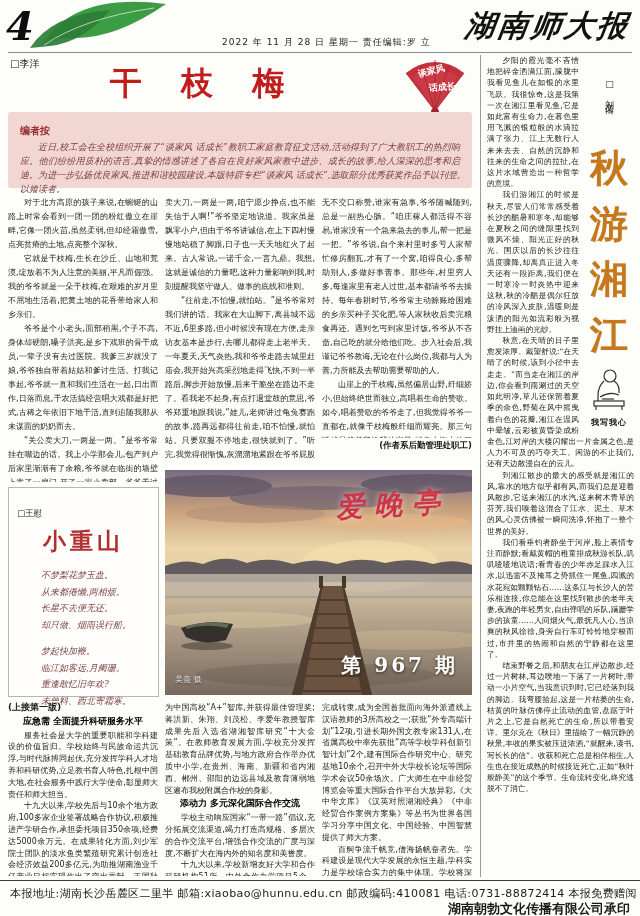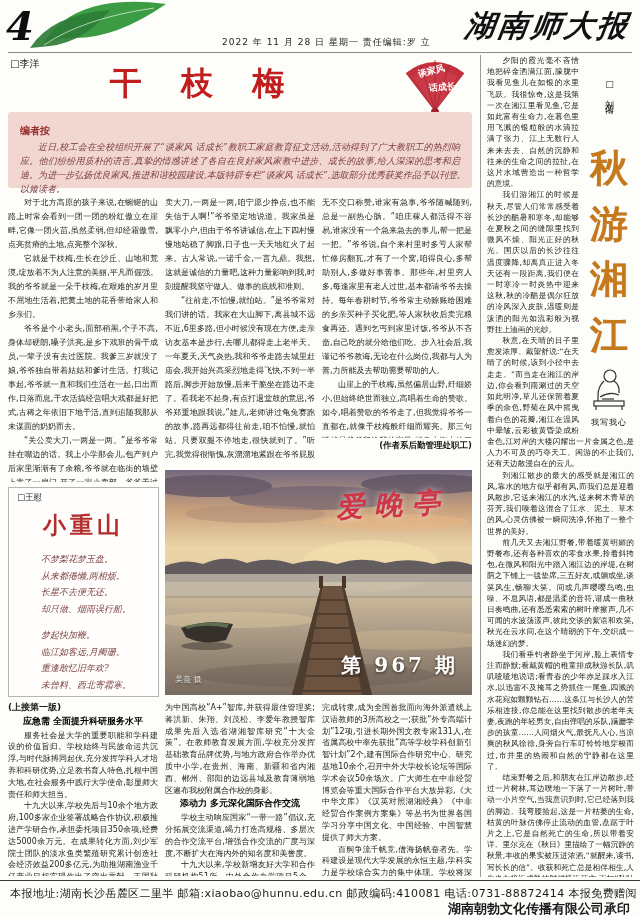--- a/index.html
+++ b/index.html
@@ -35,21 +35,21 @@
   .coltext p { text-indent:2em; }
   .coltext p.noindent { text-indent:0; }
   .col1 { left:8px;   top:196px; width:150px; height:286px; }
   .col2 { left:165px; top:196px; width:150px; height:262px; }
   .col3 { left:322px; top:196px; width:150px; height:242px; }
   .byline-main { position:absolute; left:322px; top:440px; width:150px; text-align:right;
                  font-weight:bold; font-size:8.5px; }
 
   
   .poem-box { position:absolute; left:8px; top:487px; width:151px; height:210px;
-              border:1px solid #b5b5b5; background:#fffefd; padding:4px 8px; }
+              border:1px solid #b5b5b5; background:#fffefd; padding:20px 8px; }
   .poem-author { font-size:8.5px; color:#222; }
   .poem-title { text-align:center; font:900 23px "DejaVu Serif",serif; color:#b22e2e; letter-spacing:4px; margin:6px 0 10px; }
   .poem-line { font:italic 9px/16.5px "DejaVu Serif",serif; color:#7c4343; padding-left:24px; }
   .poem-gap { height:10px; }
 
   
   .photo { position:absolute; left:165px; top:470px; width:307px; height:225px; overflow:hidden; background:#b9a88e; }
   .photo svg { display:block; }
   .photo-title { position:absolute; right:22px; top:16px; font:italic 900 28px "DejaVu Serif",serif;
                  color:#cf3547; letter-spacing:10px; transform:rotate(-3deg);
@@ -71,21 +71,21 @@
   
   .v-divider { position:absolute; left:480px; top:55px; height:822px; border-left:1px solid #9a9a9a; }
   .right-col { position:absolute; left:487px; top:55px; width:147px; height:822px; overflow:hidden;
                font-size:7.7px; line-height:11.2px; text-align:justify; color:#1b1b1b; }
   .right-col p { text-indent:2em; }
   .right-float { float:right; width:50px; margin:0 0 6px 5px; text-align:center; }
   .right-author { writing-mode:vertical-rl; margin:2px auto 22px; font-size:9px; letter-spacing:3px; color:#222; height:66px; }
   .title-char { font:900 38px "DejaVu Serif",serif; color:#c6791c; line-height:1.2; margin-bottom:10px;
                 text-shadow:0 0 1px rgba(150,90,20,.4); }
   .sketch-wrap { margin-top:8px; }
-  .sketch-caption { font-weight:normal; font-size:8px; color:#111; margin-top:2px; letter-spacing:1px; }
+  .sketch-caption { font-weight:bold; font-size:8px; color:#111; margin-top:2px; letter-spacing:1px; }
 
   
   .footer-rule { position:absolute; left:0; right:0; top:880px; border-top:1.5px solid #3a3a3a; }
   .footer-info { position:absolute; left:10px; top:886px; font-size:11px; color:#1a1a1a; letter-spacing:.4px; }
   .footer-printer { position:absolute; right:10px; top:900px; font-size:13px; font-weight:bold; color:#1a1a1a; }
 </style>
 </head>
 <body>
 
 <div class="page">
@@ -246,21 +246,20 @@
             <path d="M16,32 L28,32"></path>
           </g>
         </svg>
       </div>
       <div class="sketch-caption">我写我心</div>
     </div>
     <p>夕阳的霞光毫不吝惜地把碎金洒满江面,朦胧中我看见鱼儿在如银的水里飞跃。我很惊奇,这是我第一次在湘江里看见鱼,它是如此富有生命力,在暮色里用飞溅的银粒般的水滴拉满了张力、江上无数行人来来去去、自然的沉静和往来的生命之间的拉扯,在这片水域营造出一种哲学的意境。</p>
     <p>我们游湘江的时候是秋天,尽管人们常常感受着长沙的酷暑和寒冬,却能够在夏秋之间的缝隙里找到微风不燥、阳光正好的秋光。国庆以后的长沙往往温度骤降,却离真正进入冬天还有一段距离,我们便在一时寒冷一时炎热中迎来这秋,秋的冷酷是偶尔狂放的冷风深入皮肤,温暖则是泼洒的阳光如流彩般为视野挂上油画的光纱。</p>
     <p>秋意,在天晴的日子里愈发浓厚。戴望舒说:“在天晴了的时候,该到小径中去走走。”而当走在湘江的岸边,你会看到雨涮过的天空如此明净,草儿还保留着夏季的余色,野菊在风中摇曳着白色的花瓣,湘江在温风中晕皱,云彩被黄昏染成粉金色,江对岸的大楼闪耀出一片金属之色,是人力不可及的巧夺天工。闲游的不止我们,还有天边散漫自在的云儿。</p>
     <p>到湘江散步的最大的感受就是湘江的风,靠水的地方似乎都有风,而我们总是迎着风散步,它送来湘江的水汽,送来树木青草的芬芳,我们嗅着这混合了江水、泥土、草木的风,心灵仿佛被一瞬间洗净,怀抱了一整个世界的美好。</p>
-    <p>前几天又去湘江野餐,带着暖黄明媚的野餐布,还有各种喜欢的零食水果,拎着斜挎包,在微风和阳光中踏入湘江边的岸堤,在树荫之下铺上一毯垫席,三五好友,或躺或坐,谈笑风生,畅聊大笑。间或几声嘤嘤鸟鸣,虫噪、不息风语,都是温柔的音符,谱成一曲秋日奏鸣曲,还有悉悉索索的树叶摩擦声,几不可闻的水波荡漾声,彼此交谈的絮语和欢笑,秋光在云水间,在这个晴朗的下午,交织成一场迷幻的梦。</p>
     <p>我们看垂钓者静坐于河岸,脸上表情专注而静默;看戴黄帽的稚童排成秋游长队,叽叽喳喳地说话;看青春的少年赤足踩水入江水,以迅雷不及掩耳之势抓住一尾鱼,四溅的水花宛如颗颗钻石……这条江与长沙人的苦乐相连接,你总能在这里找到散步的老年夫妻,夜跑的年轻男女,自由弹唱的乐队,蹒跚学步的孩童……人间烟火气,最抚凡人心,当凉爽的秋风徐徐,身旁自行车叮铃铃地穿梭而过,市井里的热闹和自然的宁静都在这里了。</p>
     <p>结束野餐之后,和朋友在江岸边散步,经过一片树林,耳边噗地一下落了一片树叶,带动一小片空气,当我意识到时,它已经落到我的脚边。我弯腰拾起,这是一片枯萎的生命,枯黄的叶脉仿佛停止流动的血管,盘踞于叶片之上,它是自然死亡的生命,所以带着安详。里尔克在《秋日》里描绘了一幅沉静的秋景,丰收的果实被压进浓酒,“就醒来,读书,写长长的信”。收获和死亡总是相伴相生,人生也在接近成熟的时候接近死亡,正如“秋叶般静美”的这个季节。生命流转变化,终究逃脱不了消亡。</p>
 
   </div>
 
   <div class="footer-rule"></div>
   <div class="footer-info">本报地址:湖南长沙岳麓区二里半   邮箱:xiaobao@hunnu.edu.cn   邮政编码:410081   电话:0731-88872414   本报免费赠阅</div>
   <div class="footer-printer">湖南朝勃文化传播有限公司承印</div>
 
 </div>

